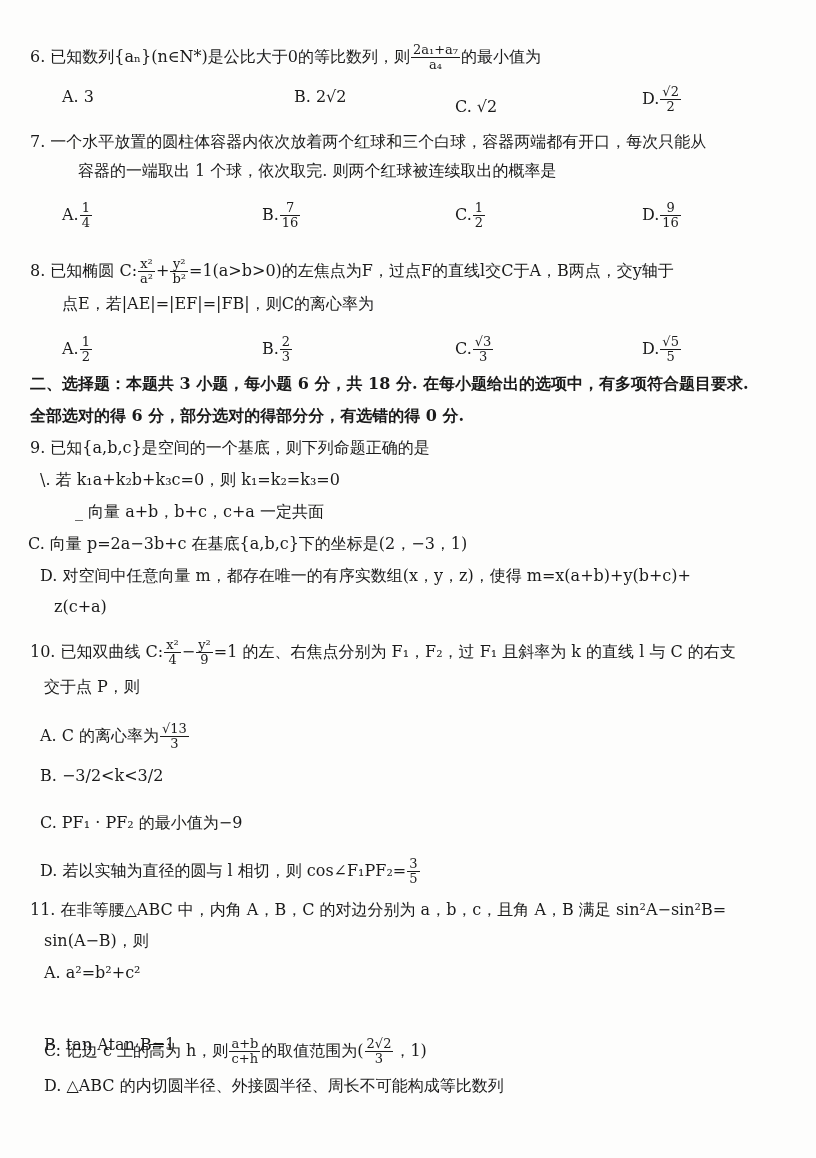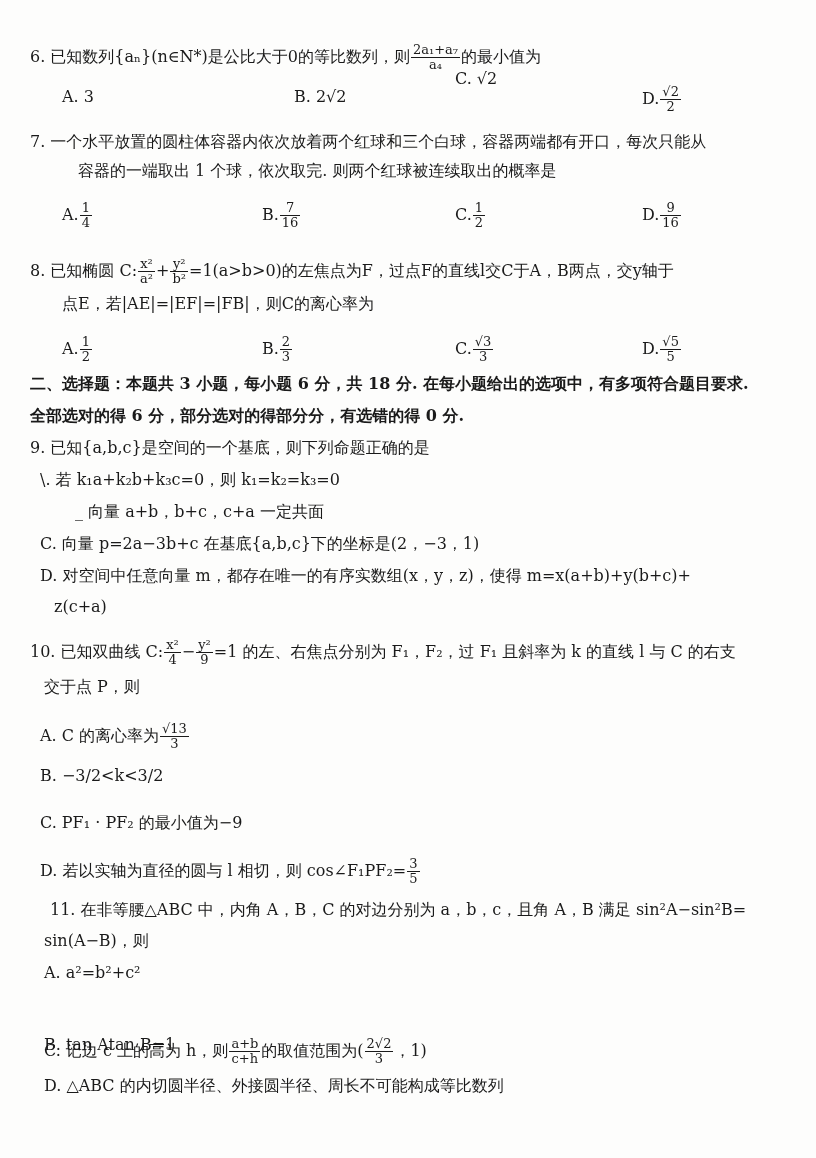--- a/index.html
+++ b/index.html
@@ -22,21 +22,21 @@
 </head>
 <body>
 
 <div class="page">
 
   <div class="line" style="left:30px;top:38px;">
     <span>6. 已知数列{aₙ}(n∈N*)是公比大于0的等比数列，则</span><span class="frac"><span class="num">2a₁+a₇</span><span class="den">a₄</span></span><span>的最小值为</span>
   </div>
   <div class="opt" style="left:62px;top:86px;">A. 3</div>
   <div class="opt" style="left:262px;top:86px;margin-left:32px;">B. 2√2</div>
-  <div class="opt" style="left:455px;top:68px;">C. √2</div>
+  <div class="opt" style="left:455px;top:96px;">C. √2</div>
   <div class="opt" style="left:642px;top:80px;"><span>D.</span><span class="frac"><span class="num">√2</span><span class="den">2</span></span></div>
 
   <div class="line" style="left:30px;top:131px;">7. 一个水平放置的圆柱体容器内依次放着两个红球和三个白球，容器两端都有开口，每次只能从</div>
   <div class="line" style="left:62px;top:160px;margin-left:16px;">容器的一端取出 1 个球，依次取完. 则两个红球被连续取出的概率是</div>
   <div class="opt" style="left:62px;top:196px;"><span>A.</span><span class="frac"><span class="num">1</span><span class="den">4</span></span></div>
   <div class="opt" style="left:262px;top:196px;"><span>B.</span><span class="frac"><span class="num">7</span><span class="den">16</span></span></div>
   <div class="opt" style="left:455px;top:196px;"><span>C.</span><span class="frac"><span class="num">1</span><span class="den">2</span></span></div>
   <div class="opt" style="left:642px;top:196px;"><span>D.</span><span class="frac"><span class="num">9</span><span class="den">16</span></span></div>
 
   <div class="line" style="left:30px;top:252px;">
@@ -47,33 +47,33 @@
   <div class="opt" style="left:262px;top:330px;"><span>B.</span><span class="frac"><span class="num">2</span><span class="den">3</span></span></div>
   <div class="opt" style="left:455px;top:330px;"><span>C.</span><span class="frac"><span class="num">√3</span><span class="den">3</span></span></div>
   <div class="opt" style="left:642px;top:330px;"><span>D.</span><span class="frac"><span class="num">√5</span><span class="den">5</span></span></div>
 
   <div class="line bold" style="left:30px;top:373px;">二、选择题：本题共 3 小题，每小题 6 分，共 18 分. 在每小题给出的选项中，有多项符合题目要求.</div>
   <div class="line bold" style="left:30px;top:405px;">全部选对的得 6 分，部分选对的得部分分，有选错的得 0 分.</div>
 
   <div class="line" style="left:30px;top:437px;">9. 已知{a,b,c}是空间的一个基底，则下列命题正确的是</div>
   <div class="line" style="left:40px;top:469px;">\. 若 k₁a+k₂b+k₃c=0，则 k₁=k₂=k₃=0</div>
   <div class="line" style="left:40px;top:501px;margin-left:35px;">_ 向量 a+b，b+c，c+a 一定共面</div>
-  <div class="line" style="left:40px;top:533px;">C. 向量 p=2a−3b+c 在基底{a,b,c}下的坐标是(2，−3，1)</div>
+  <div class="line" style="left:28px;top:533px;">C. 向量 p=2a−3b+c 在基底{a,b,c}下的坐标是(2，−3，1)</div>
   <div class="line" style="left:40px;top:565px;">D. 对空间中任意向量 m，都存在唯一的有序实数组(x，y，z)，使得 m=x(a+b)+y(b+c)+</div>
   <div class="line" style="left:54px;top:596px;">z(c+a)</div>
 
   <div class="line" style="left:30px;top:633px;">
     <span>10. 已知双曲线 C:</span><span class="frac"><span class="num">x²</span><span class="den">4</span></span>−<span class="frac"><span class="num">y²</span><span class="den">9</span></span><span>=1 的左、右焦点分别为 F₁，F₂，过 F₁ 且斜率为 k 的直线 l 与 C 的右支</span>
   </div>
   <div class="line" style="left:44px;top:676px;">交于点 P，则</div>
   <div class="line" style="left:40px;top:717px;"><span>A. C 的离心率为</span><span class="frac"><span class="num">√13</span><span class="den">3</span></span></div>
   <div class="line" style="left:40px;top:765px;">B. −3/2&lt;k&lt;3/2</div>
   <div class="line" style="left:40px;top:812px;">C. PF₁ · PF₂ 的最小值为−9</div>
   <div class="line" style="left:40px;top:852px;"><span>D. 若以实轴为直径的圆与 l 相切，则 cos∠F₁PF₂=</span><span class="frac"><span class="num">3</span><span class="den">5</span></span></div>
 
-  <div class="line" style="left:30px;top:899px;margin-left:20px;">11. 在非等腰△ABC 中，内角 A，B，C 的对边分别为 a，b，c，且角 A，B 满足 sin²A−sin²B=</div>
+  <div class="line" style="left:30px;top:899px;">11. 在非等腰△ABC 中，内角 A，B，C 的对边分别为 a，b，c，且角 A，B 满足 sin²A−sin²B=</div>
   <div class="line" style="left:44px;top:930px;">sin(A−B)，则</div>
   <div class="line" style="left:44px;top:962px;">A. a²=b²+c²</div>
   <div class="line" style="left:44px;top:1034px;">B. tan Atan B=1</div>
   <div class="line" style="left:44px;top:1032px;"><span>C. 记边 c 上的高为 h，则</span><span class="frac"><span class="num">a+b</span><span class="den">c+h</span></span><span>的取值范围为(</span><span class="frac"><span class="num">2√2</span><span class="den">3</span></span><span>，1)</span></div>
   <div class="line" style="left:44px;top:1075px;">D. △ABC 的内切圆半径、外接圆半径、周长不可能构成等比数列</div>
 
 </div>
 
 </body></html>

